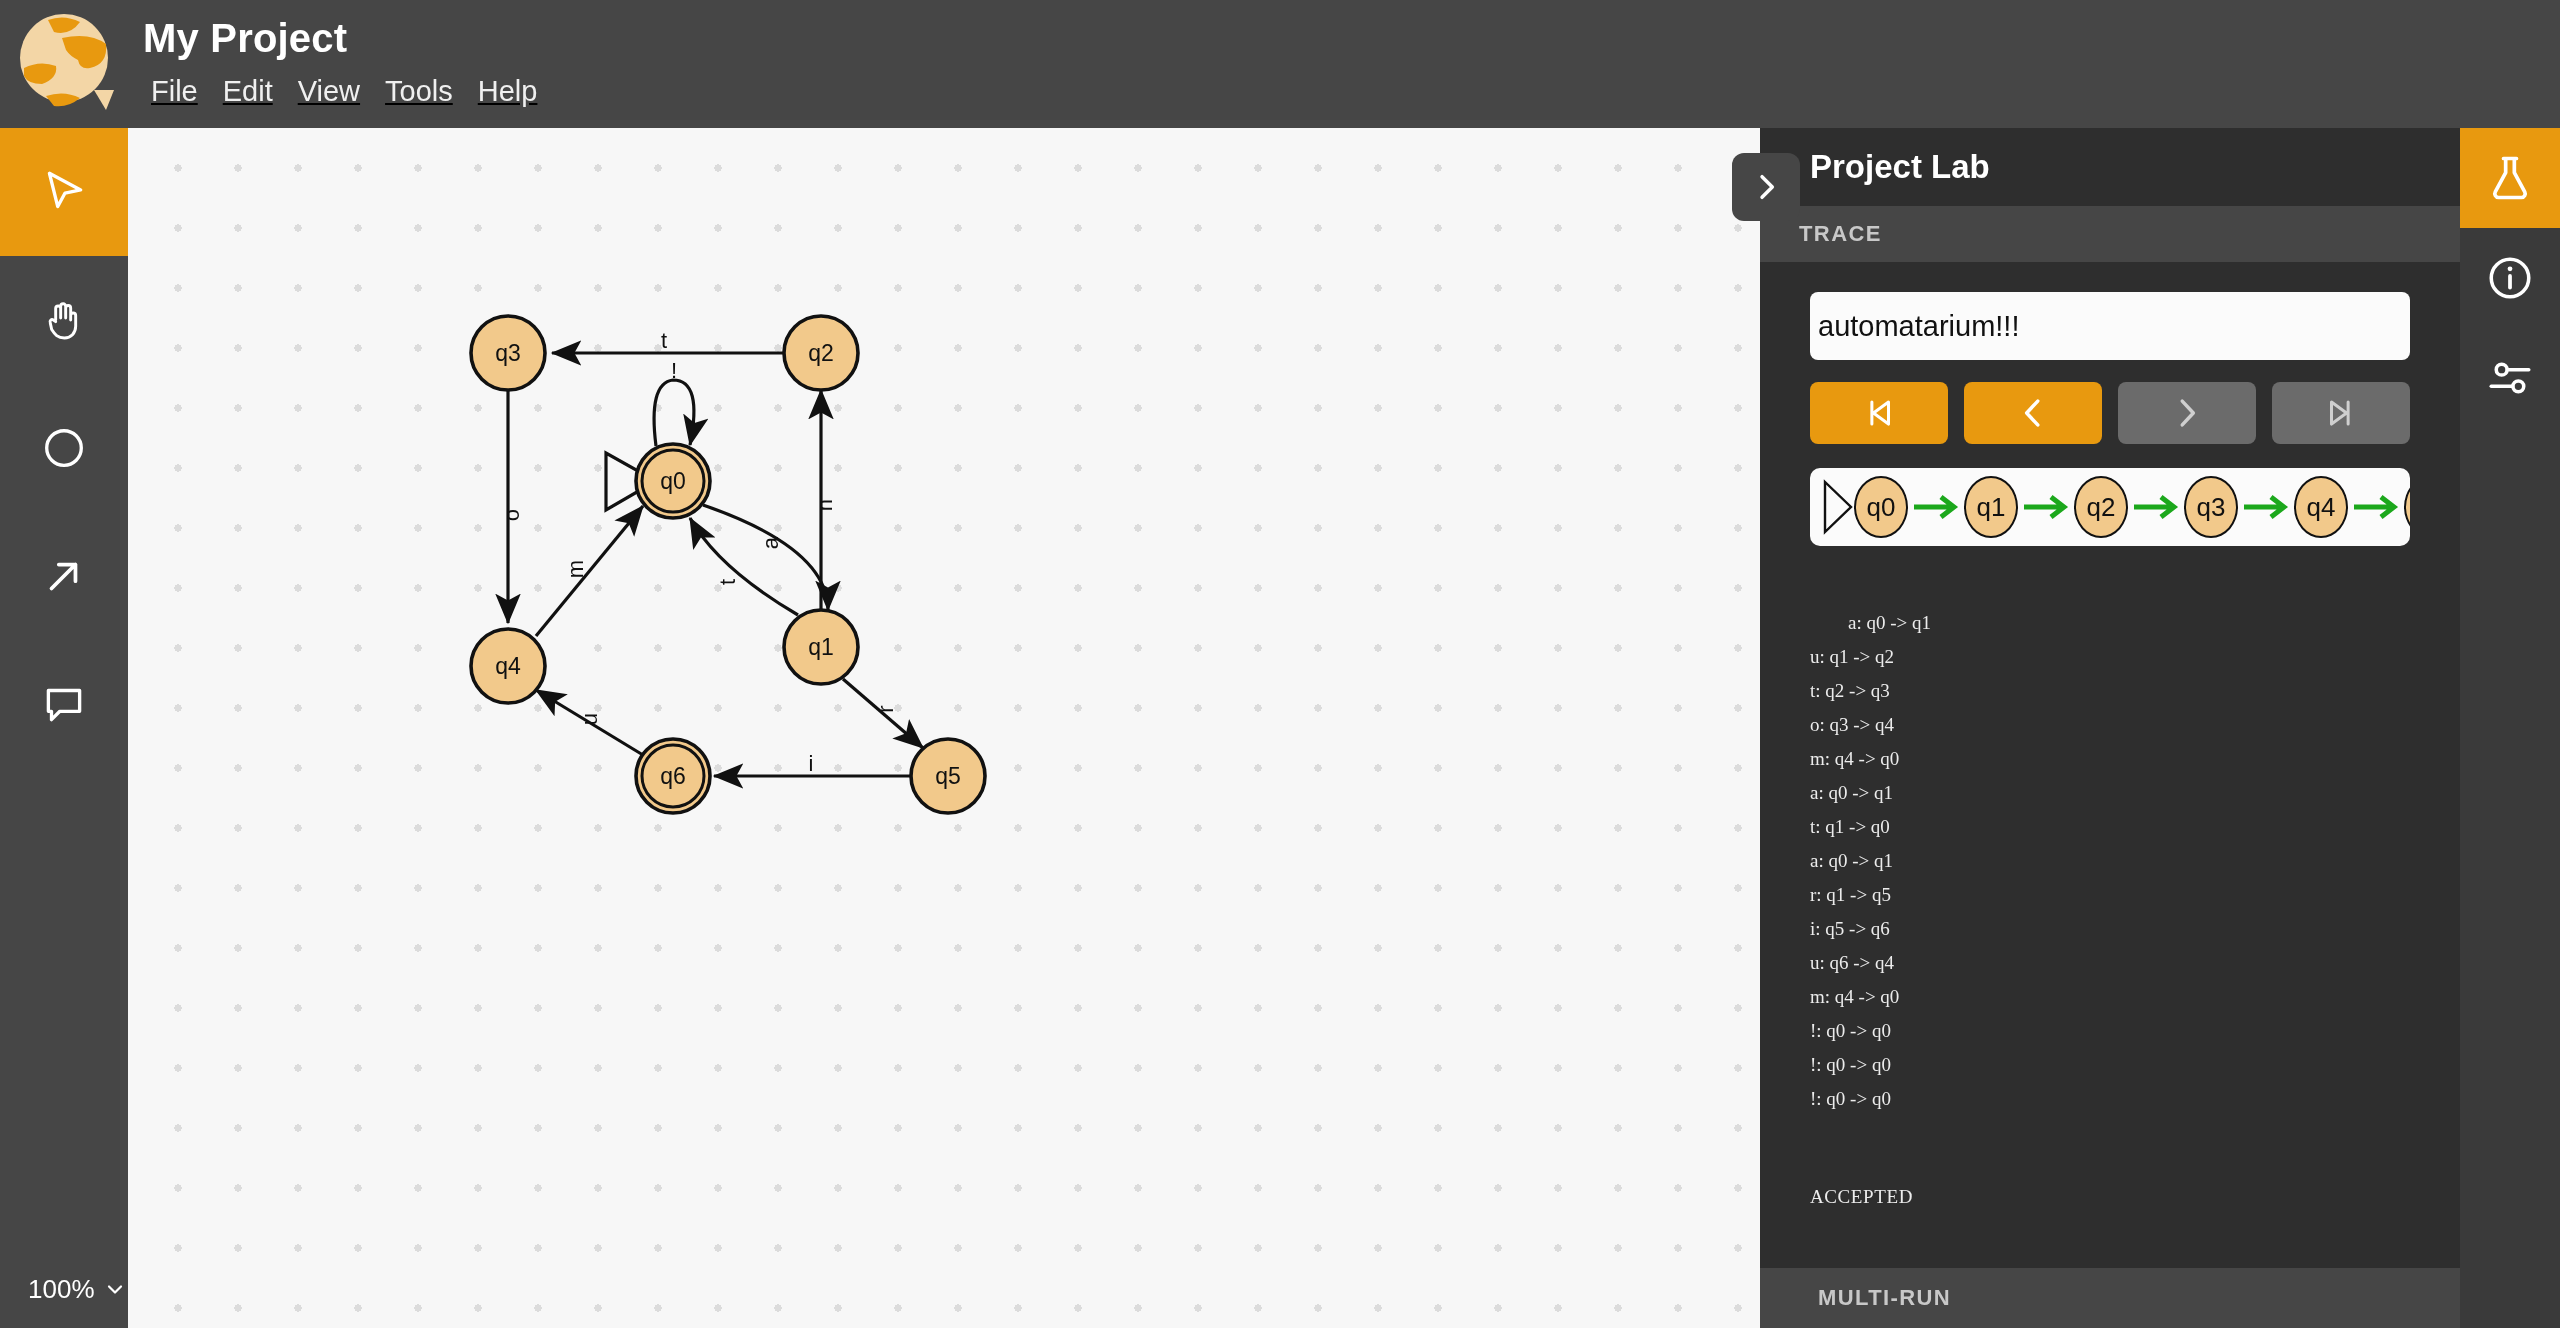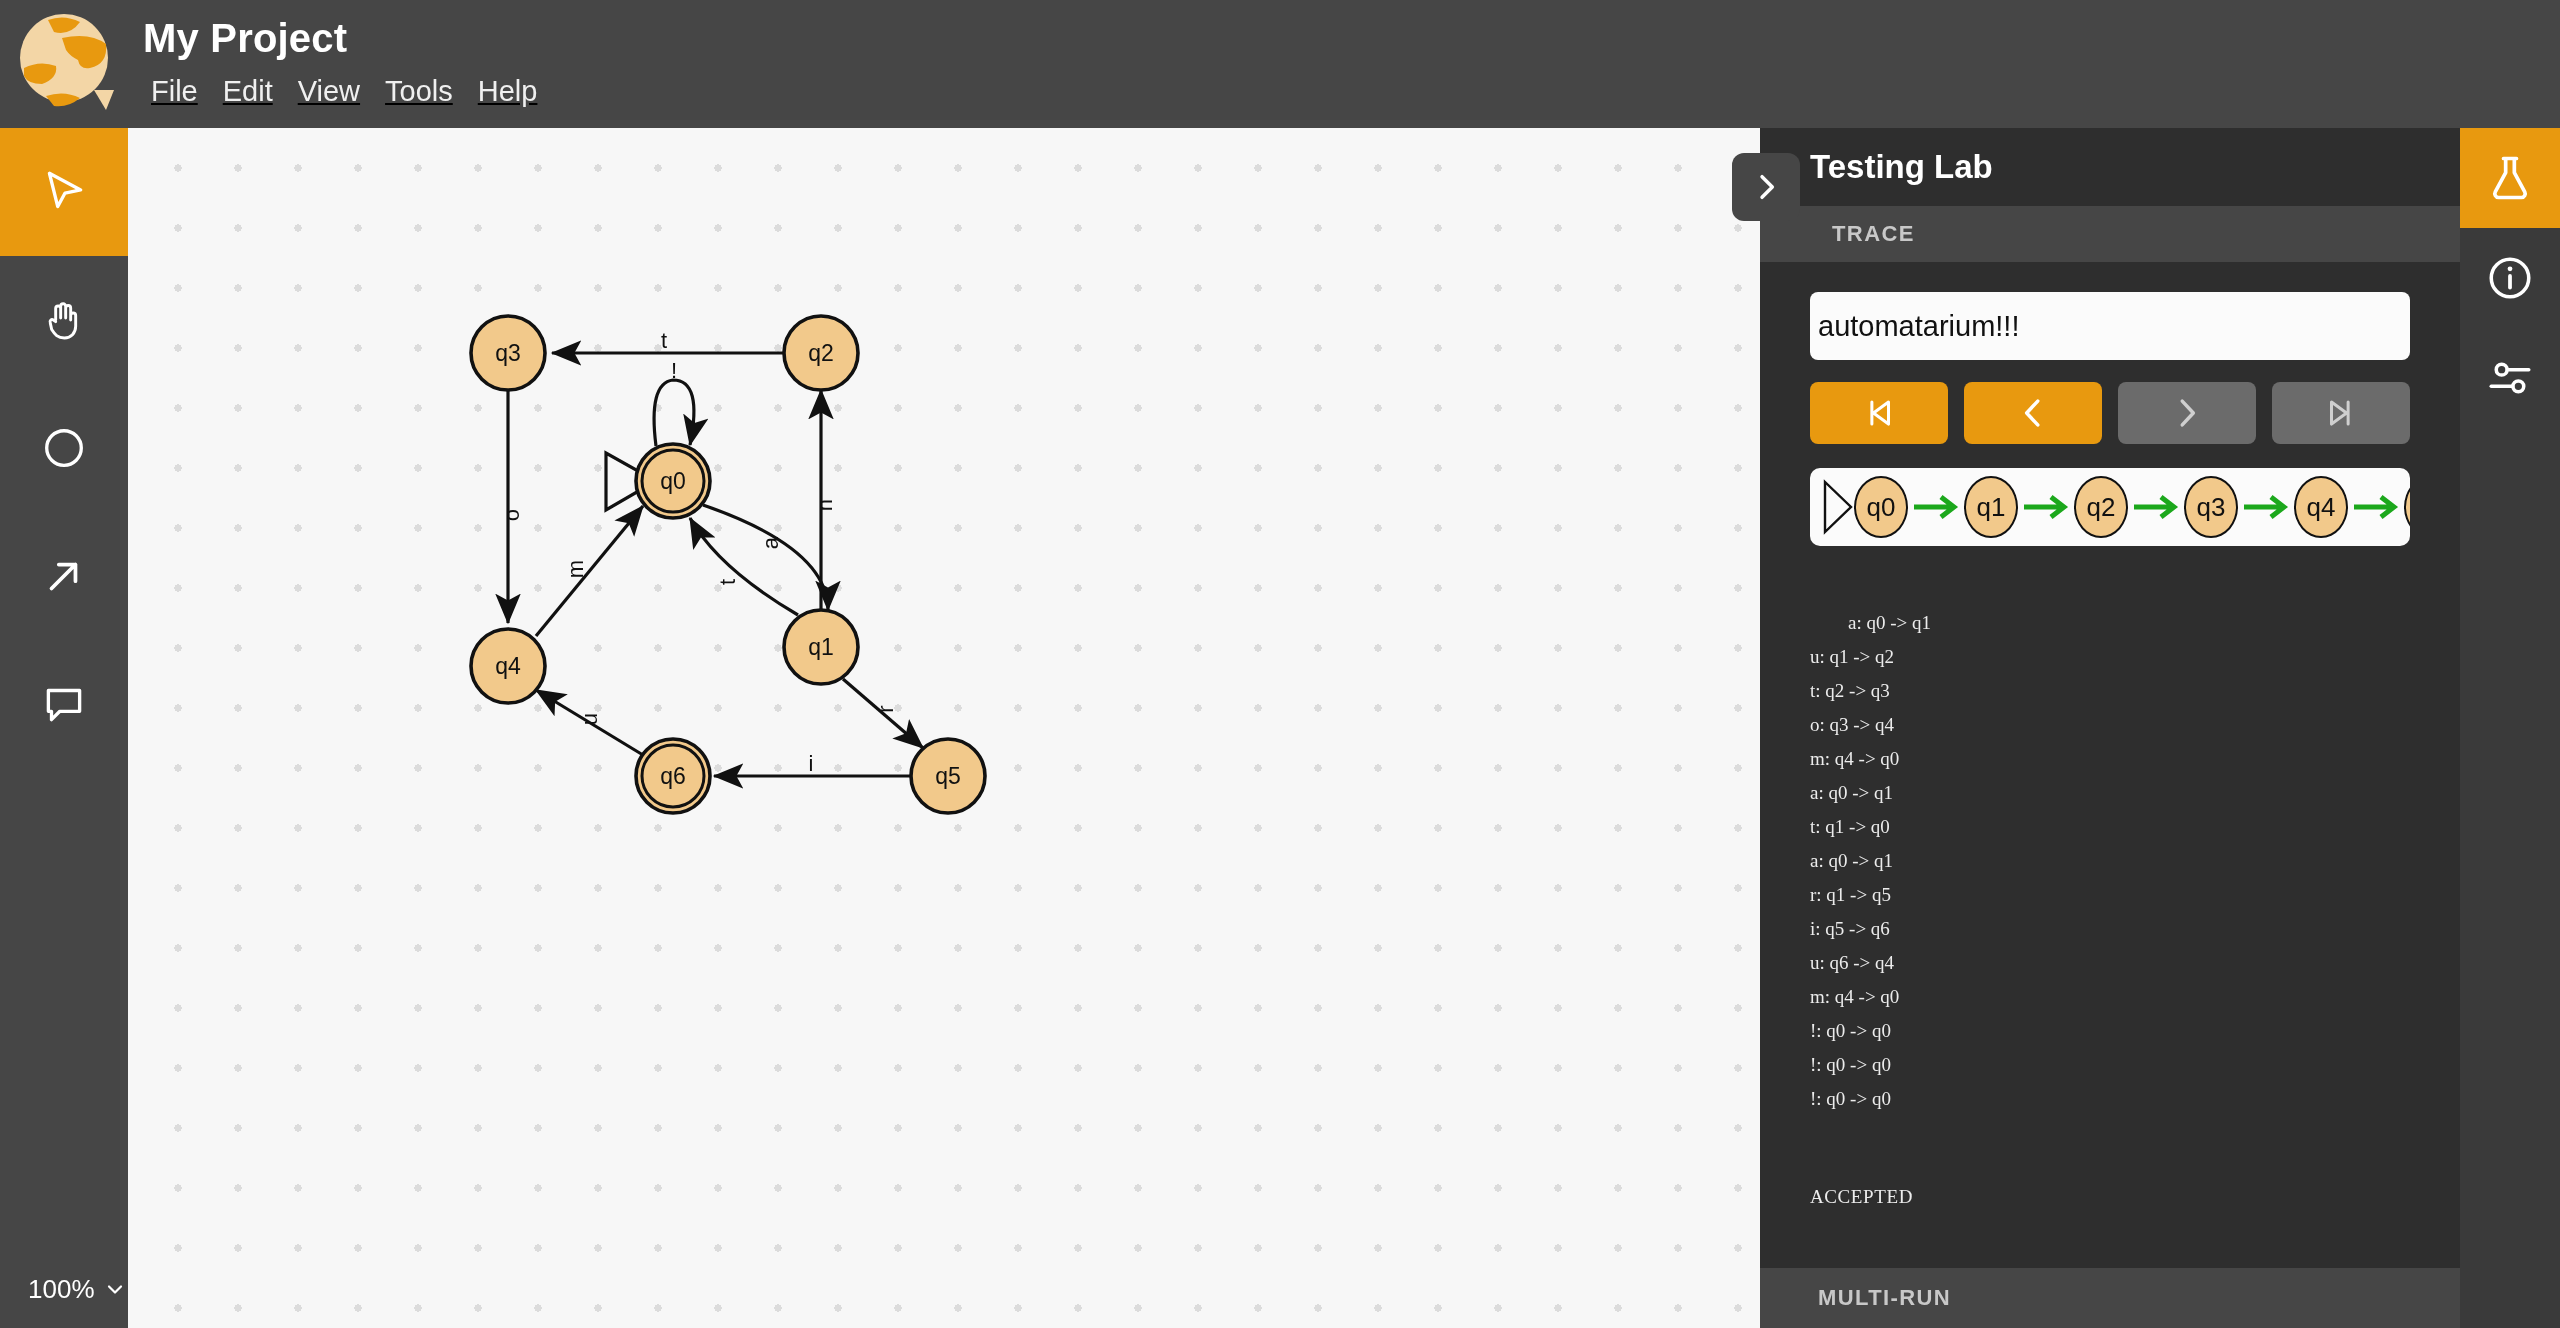--- a/index.html
+++ b/index.html
@@ -78,21 +78,21 @@
     width: 700px; height: 1200px; background: #2e2e2e;
     overflow: hidden;
   }
   .panel-header {
     height: 78px; background: #2e2e2e; display: flex; align-items: center;
     padding-left: 50px;
   }
   .panel-title { font-size: 33px; font-weight: bold; color: #fff; }
   .section-label {
     background: #464646; height: 56px; display: flex; align-items: center;
-    padding-left: 72px; color: #c8c8c8; font-size: 22px; font-weight: bold;
+    padding-left: 39px; color: #c8c8c8; font-size: 22px; font-weight: bold;
     letter-spacing: 1.4px;
   }
   .panel-body { padding: 30px 50px 0 50px; background: #2e2e2e; }
   .trace-input {
     width: 100%; height: 68px; border-radius: 8px; border: none;
     background: #fbfbfb; font-size: 29px; color: #111; padding: 0 8px;
     font-family: "Liberation Sans", sans-serif;
   }
   .playback { display: flex; gap: 16px; margin-top: 22px; }
   .pb-btn {
@@ -289,21 +289,21 @@
   </div>
 
   <div class="collapse-btn">
     <svg width="38" height="38" viewBox="0 0 24 24">
       <path d="M9.5 5.5 L16 12 L9.5 18.5" fill="none" stroke="#fff" stroke-width="2.2" stroke-linecap="round" stroke-linejoin="round"></path>
     </svg>
   </div>
 
   <div class="panel">
     <div class="panel-header">
-      <div class="panel-title">Testing Lab</div>
+      <div class="panel-title">Project Lab</div>
     </div>
     <div class="section-label">TRACE</div>
 
     <div class="panel-body">
       <input class="trace-input" type="text" value="automatarium!!!" style="">
 
       <div class="playback">
         <button class="pb-btn on">
           <svg width="38" height="38" viewBox="0 0 24 24">
             <path d="M7.5 5 V19 M18 5 L8.5 12 L18 19 Z" fill="none" stroke="#fff" stroke-width="1.9" stroke-linejoin="round" stroke-linecap="round"></path>

